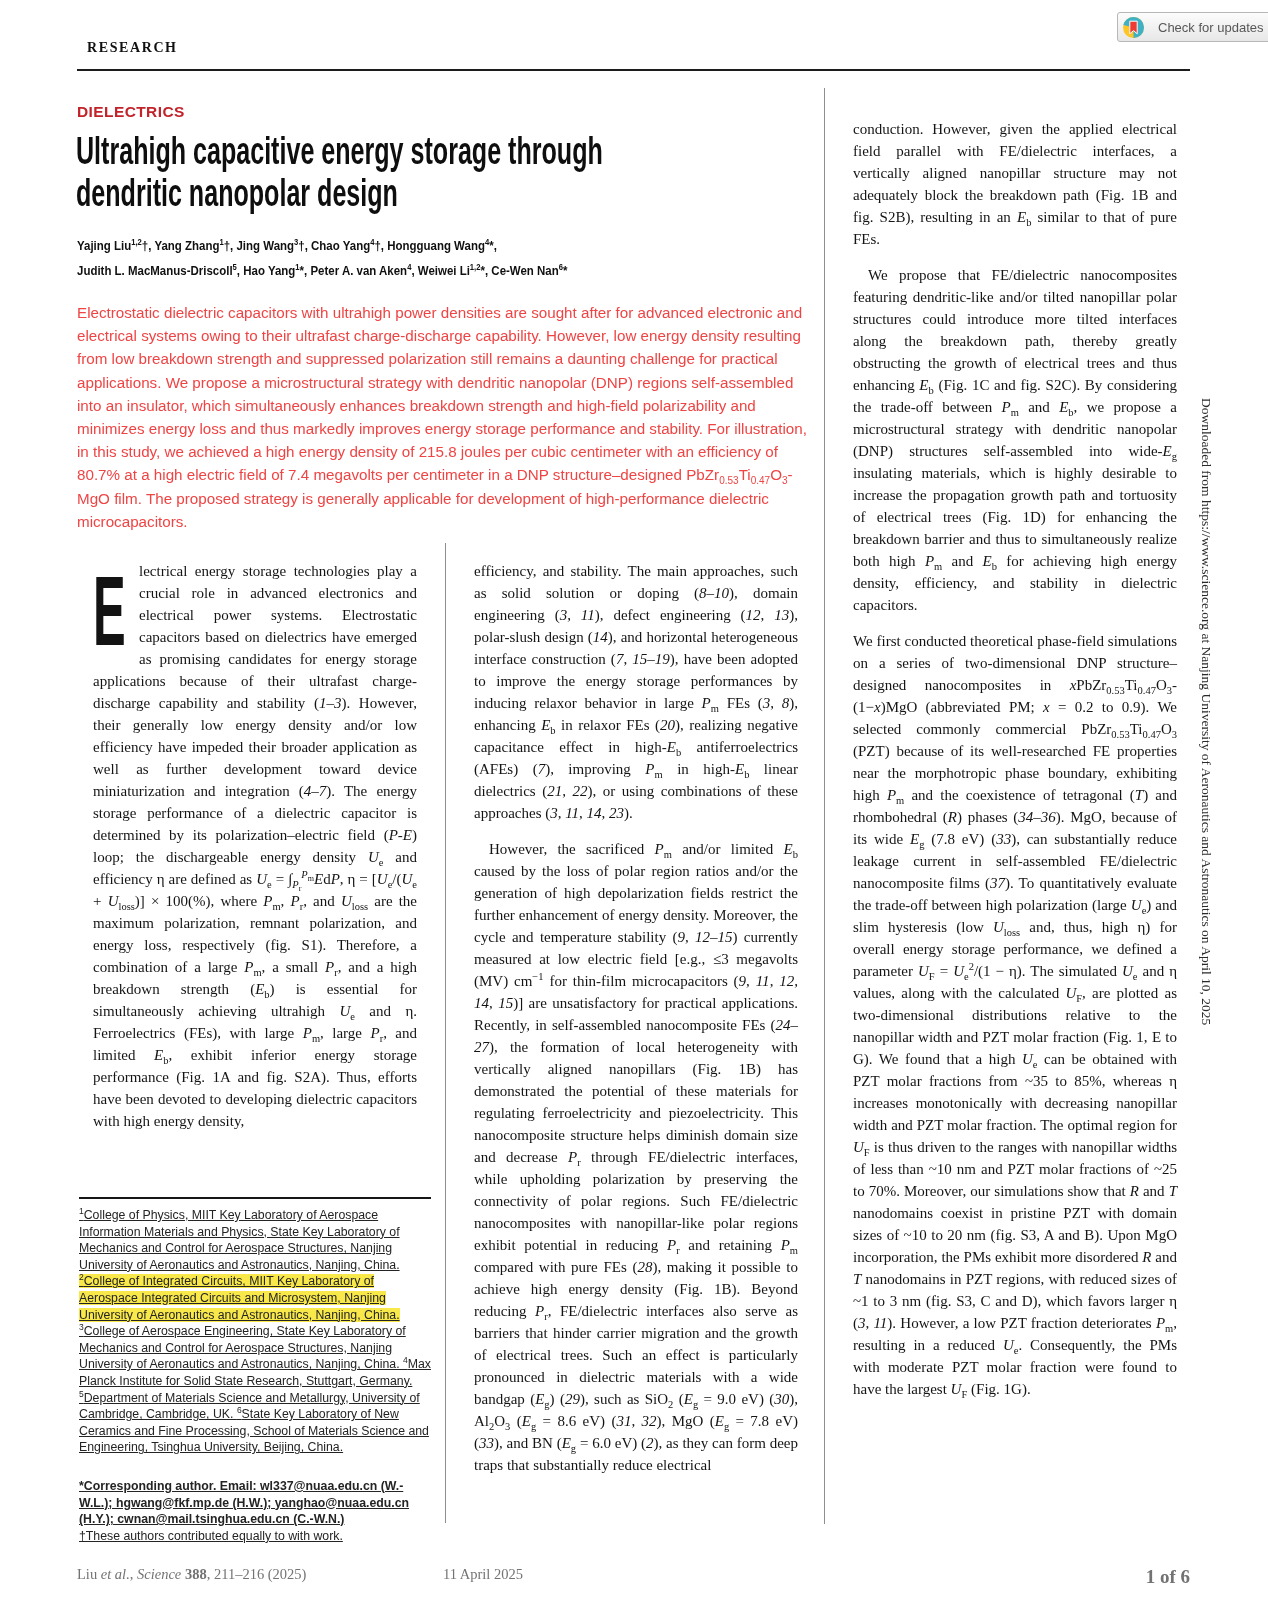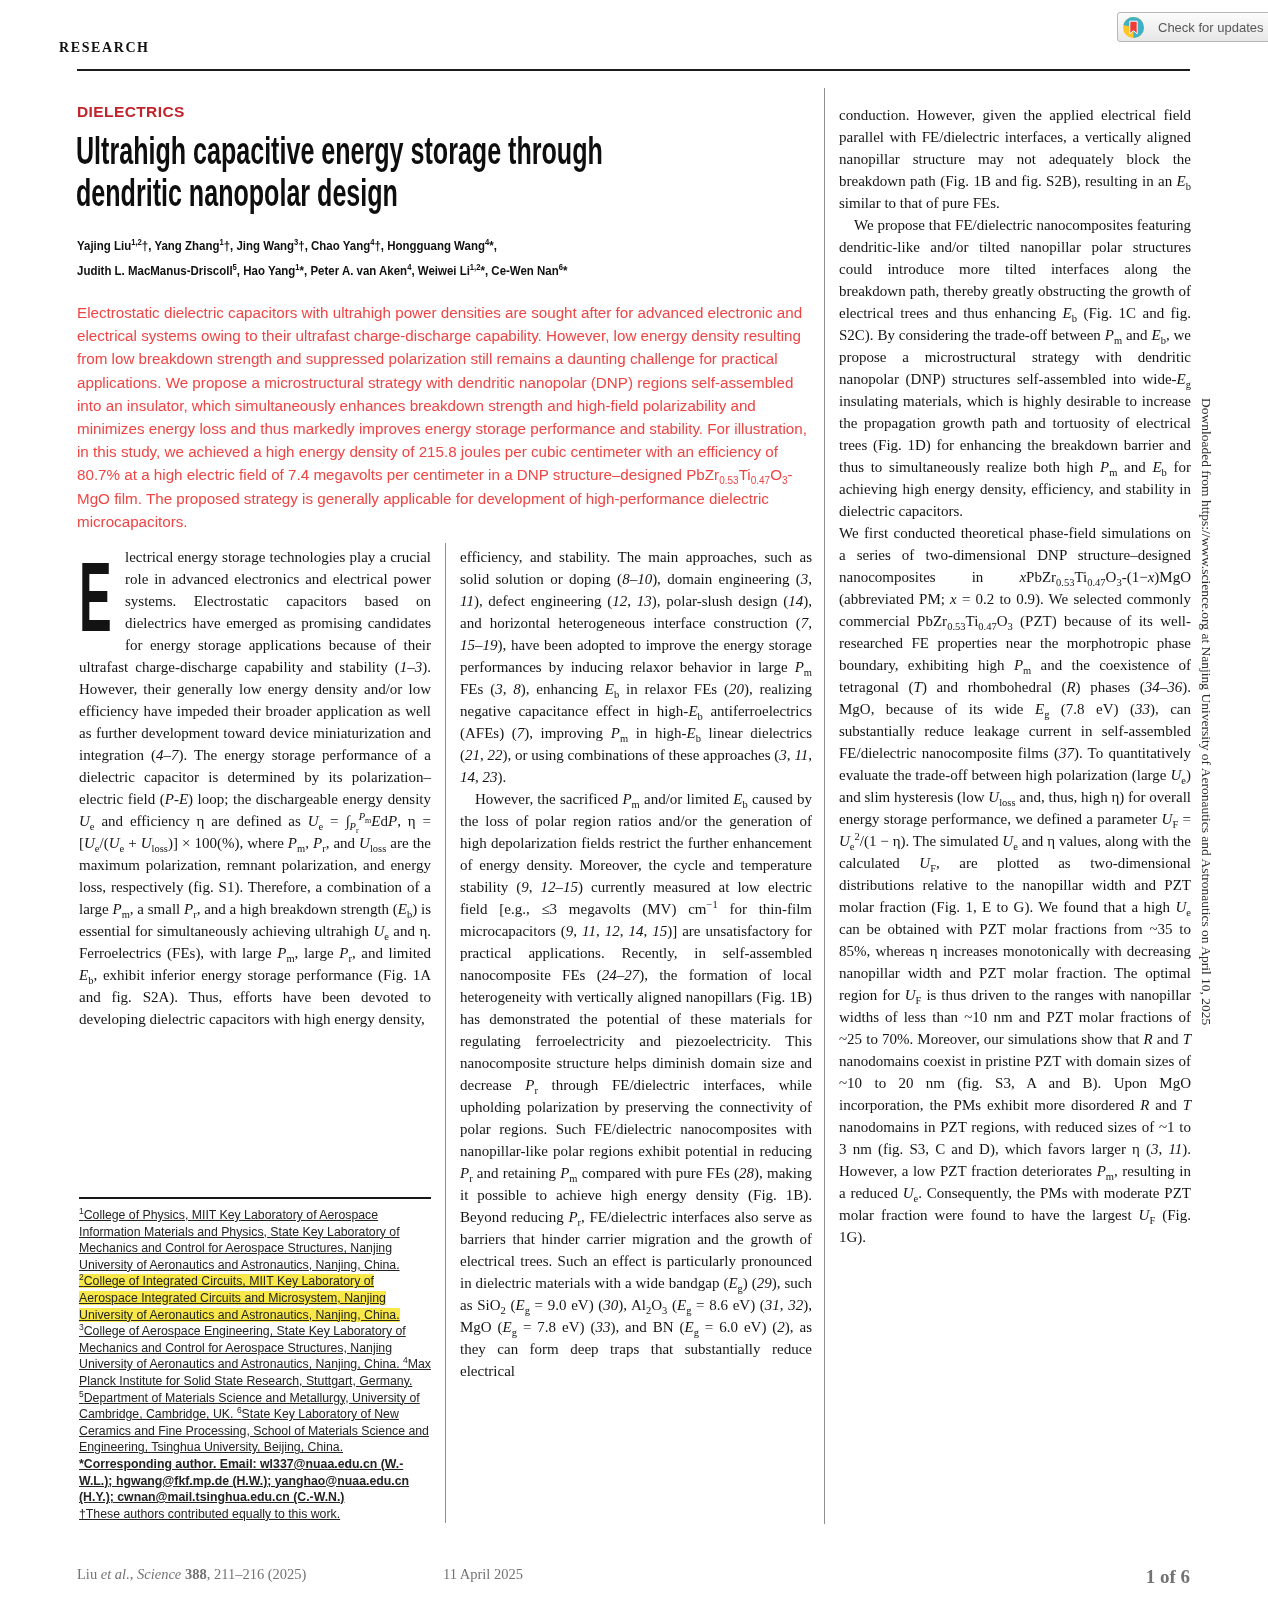--- a/index.html
+++ b/index.html
@@ -2,21 +2,21 @@
 <html style="--category-red: #C2222A; --highlight-yellow: #F8E84A; --crossmark-teal: #3FB1C6; --crossmark-yellow: #FFC425; --crossmark-red: #EE3B33;"><head>
 <meta charset="utf-8">
 <style>
   html,body { margin:0; padding:0; background:#ffffff; }
   .page {
     position:relative; width:1268px; height:1614px; background:#ffffff;
     font-family:"Liberation Serif", serif; color:#141414; overflow:hidden;
   }
 
   
-  .masthead-label { position:absolute; left:59px; top:40px;
+  .masthead-label { position:absolute; left:87px; top:40px;
     font:bold 14px "Liberation Serif", serif; letter-spacing:1.6px; color:#111; }
   .masthead-rule { position:absolute; left:77px; top:69px; width:1113px; height:2px; background:#1c1c1c; }
 
   .badge { position:absolute; left:1117px; top:12px; height:30px; box-sizing:border-box;
     display:flex; align-items:center; gap:14px; padding:0 9px 0 5px;
     border:1px solid #b7b7b7; border-radius:3px;
     background:linear-gradient(#fcfcfc,#e7e7e7); cursor:pointer; }
   .badge-text { font:13px "Liberation Sans", sans-serif; color:#57575a; white-space:nowrap; }
 
   
@@ -34,21 +34,21 @@
   .abstract { position:absolute; left:77px; top:301px; width:733px;
     font:15.2px/23.2px "Liberation Sans", sans-serif; color:#ef4444; }
   .abstract sub { font-size:10px; line-height:0; }
 
   
   .col { position:absolute; width:352px; font:15px/22px "Liberation Serif", serif;
     color:#141414; text-align:justify; }
   .col-1 { left:79px;  top:546px; }
   .col-2 { left:460px; top:546px; }
   .col-3 { left:839px; top:104px; }
-  .col p { margin:0; }
+  .col p { margin:14px; }
   .col p.ind { text-indent:15px; }
   sub,sup { line-height:0; }
   .col sub, .col sup { font-size:10.5px; }
   .col sub sub, .col sup sub { font-size:8px; }
 
   .dropcap { float:left; width:40px; height:104px; margin:5px 6px 0 0;
     font:bold 98px/92px "Liberation Sans", sans-serif; color:#131313;
     transform:scaleX(.5); transform-origin:0 0; }
 
   .section-heading { font:bold 16px/20px "Liberation Sans", sans-serif;
@@ -57,21 +57,21 @@
   .colrule { position:absolute; width:1px; background:#8e8e8e; }
   .rule-1 { left:445px; top:543px; height:980px; }
   .rule-2 { left:824px; top:88px;  height:1436px; }
 
   
   .fnrule { position:absolute; left:79px; top:1197px; width:352px; height:2px; background:#161616; }
   .footnotes { position:absolute; left:79px; top:1207px; width:356px;
     font:12.3px/16.6px "Liberation Sans", sans-serif; color:#242424; text-align:left;text-decoration:underline; }
   .footnotes p { margin:0; }
   .footnotes sup { font-size:8.5px; }
-  .footnotes .bold-note { font-weight:bold; }
+  .footnotes .bold-note { font-weight:bold;margin-top:22px; }
   .hl { background:var(--highlight-yellow,#f8e74a); }
 
   
   .footer { position:absolute; left:77px; top:1566px; width:1113px; height:20px;
     font:14.5px "Liberation Serif", serif; color:#737373;text-align:center; }
   .footer-citation { position:absolute; left:0; top:0; }
   .footer-date { position:absolute; left:318px; top:0;margin-left:48px; }
   .footer-page { position:absolute; right:0; top:0; font-weight:bold; font-size:19px; }
 
   
@@ -127,21 +127,21 @@
   <div class="col col-3">
     <p>conduction. However, given the applied electrical field parallel with FE/dielectric interfaces, a vertically aligned nanopillar structure may not adequately block the breakdown path (Fig. 1B and fig. S2B), resulting in an <i>E</i><sub>b</sub> similar to that of pure FEs.</p>
     <p class="ind">We propose that FE/dielectric nanocomposites featuring dendritic-like and/or tilted nanopillar polar structures could introduce more tilted interfaces along the breakdown path, thereby greatly obstructing the growth of electrical trees and thus enhancing <i>E</i><sub>b</sub> (Fig. 1C and fig. S2C). By considering the trade-off between <i>P</i><sub>m</sub> and <i>E</i><sub>b</sub>, we propose a microstructural strategy with dendritic nanopolar (DNP) structures self-assembled into wide-<i>E</i><sub>g</sub> insulating materials, which is highly desirable to increase the propagation growth path and tortuosity of electrical trees (Fig. 1D) for enhancing the breakdown barrier and thus to simultaneously realize both high <i>P</i><sub>m</sub> and <i>E</i><sub>b</sub> for achieving high energy density, efficiency, and stability in dielectric capacitors.</p>
     <p>We first conducted theoretical phase-field simulations on a series of two-dimensional DNP structure–designed nanocomposites in <i>x</i>PbZr<sub>0.53</sub>Ti<sub>0.47</sub>O<sub>3</sub>-(1−<i>x</i>)MgO (abbreviated PM; <i>x</i> = 0.2 to 0.9). We selected commonly commercial PbZr<sub>0.53</sub>Ti<sub>0.47</sub>O<sub>3</sub> (PZT) because of its well-researched FE properties near the morphotropic phase boundary, exhibiting high <i>P</i><sub>m</sub> and the coexistence of tetragonal (<i>T</i>) and rhombohedral (<i>R</i>) phases (<i>34</i>–<i>36</i>). MgO, because of its wide <i>E</i><sub>g</sub> (7.8 eV) (<i>33</i>), can substantially reduce leakage current in self-assembled FE/dielectric nanocomposite films (<i>37</i>). To quantitatively evaluate the trade-off between high polarization (large <i>U</i><sub>e</sub>) and slim hysteresis (low <i>U</i><sub>loss</sub> and, thus, high η) for overall energy storage performance, we defined a parameter <i>U</i><sub>F</sub> = <i>U</i><sub>e</sub><sup>2</sup>/(1 − η). The simulated <i>U</i><sub>e</sub> and η values, along with the calculated <i>U</i><sub>F</sub>, are plotted as two-dimensional distributions relative to the nanopillar width and PZT molar fraction (Fig. 1, E to G). We found that a high <i>U</i><sub>e</sub> can be obtained with PZT molar fractions from ~35 to 85%, whereas η increases monotonically with decreasing nanopillar width and PZT molar fraction. The optimal region for <i>U</i><sub>F</sub> is thus driven to the ranges with nanopillar widths of less than ~10 nm and PZT molar fractions of ~25 to 70%. Moreover, our simulations show that <i>R</i> and <i>T</i> nanodomains coexist in pristine PZT with domain sizes of ~10 to 20 nm (fig. S3, A and B). Upon MgO incorporation, the PMs exhibit more disordered <i>R</i> and <i>T</i> nanodomains in PZT regions, with reduced sizes of ~1 to 3 nm (fig. S3, C and D), which favors larger η (<i>3</i>, <i>11</i>). However, a low PZT fraction deteriorates <i>P</i><sub>m</sub>, resulting in a reduced <i>U</i><sub>e</sub>. Consequently, the PMs with moderate PZT molar fraction were found to have the largest <i>U</i><sub>F</sub> (Fig. 1G).</p>
   </div>
 
   <div class="fnrule"></div>
   <div class="footnotes">
     <p><sup>1</sup>College of Physics, MIIT Key Laboratory of Aerospace Information Materials and Physics, State Key Laboratory of Mechanics and Control for Aerospace Structures, Nanjing University of Aeronautics and Astronautics, Nanjing, China. <span class="hl"><sup>2</sup>College of Integrated Circuits, MIIT Key Laboratory of Aerospace Integrated Circuits and Microsystem, Nanjing University of Aeronautics and Astronautics, Nanjing, China.</span> <sup>3</sup>College of Aerospace Engineering, State Key Laboratory of Mechanics and Control for Aerospace Structures, Nanjing University of Aeronautics and Astronautics, Nanjing, China. <sup>4</sup>Max Planck Institute for Solid State Research, Stuttgart, Germany. <sup>5</sup>Department of Materials Science and Metallurgy, University of Cambridge, Cambridge, UK. <sup>6</sup>State Key Laboratory of New Ceramics and Fine Processing, School of Materials Science and Engineering, Tsinghua University, Beijing, China.</p>
     <p class="bold-note">*Corresponding author. Email: wl337@nuaa.edu.cn (W.-W.L.); hgwang@fkf.mp.de (H.W.); yanghao@nuaa.edu.cn (H.Y.); cwnan@mail.tsinghua.edu.cn (C.-W.N.)</p>
-    <p>†These authors contributed equally to this work.</p>
+    <p>†These authors contributed equally to with work.</p>
   </div>
 
   <div class="footer">
     <span class="footer-citation">Liu <i>et al.</i>, <i>Science</i> <b>388</b>, 211–216 (2025)</span>
     <span class="footer-date">11 April 2025</span>
     <span class="footer-page">1 of 6</span>
   </div>
 
   <div class="download-notice">Downloaded from https://www.science.org at Nanjing University of Aeronautics and Astronautics on April 10, 2025</div>
 

